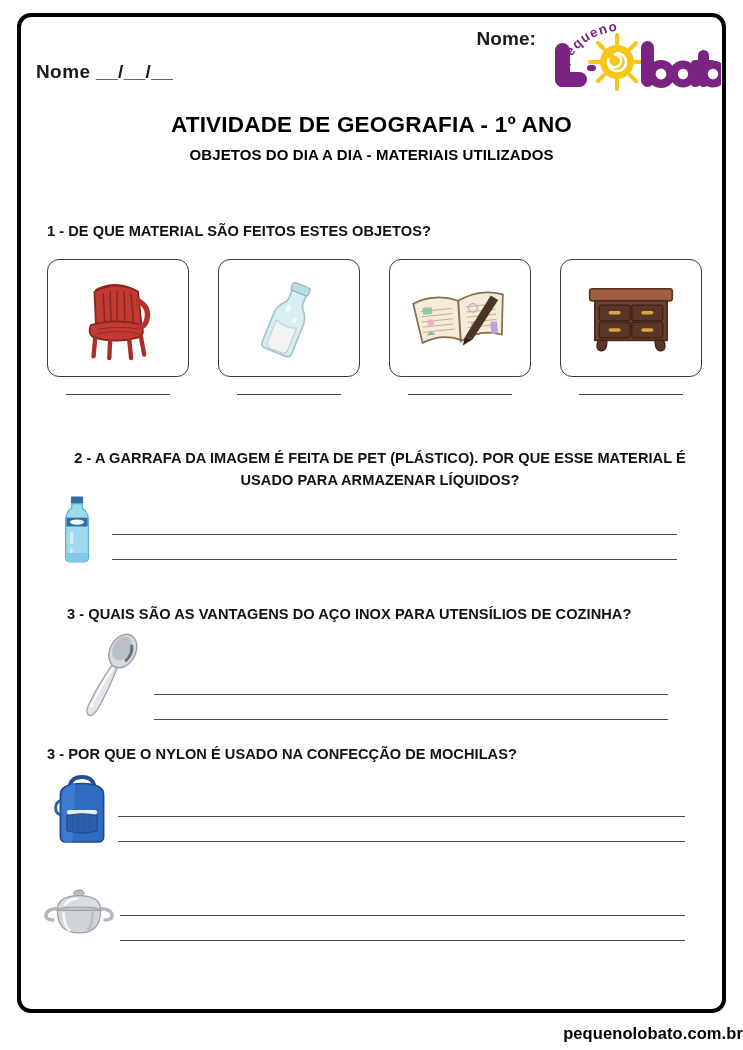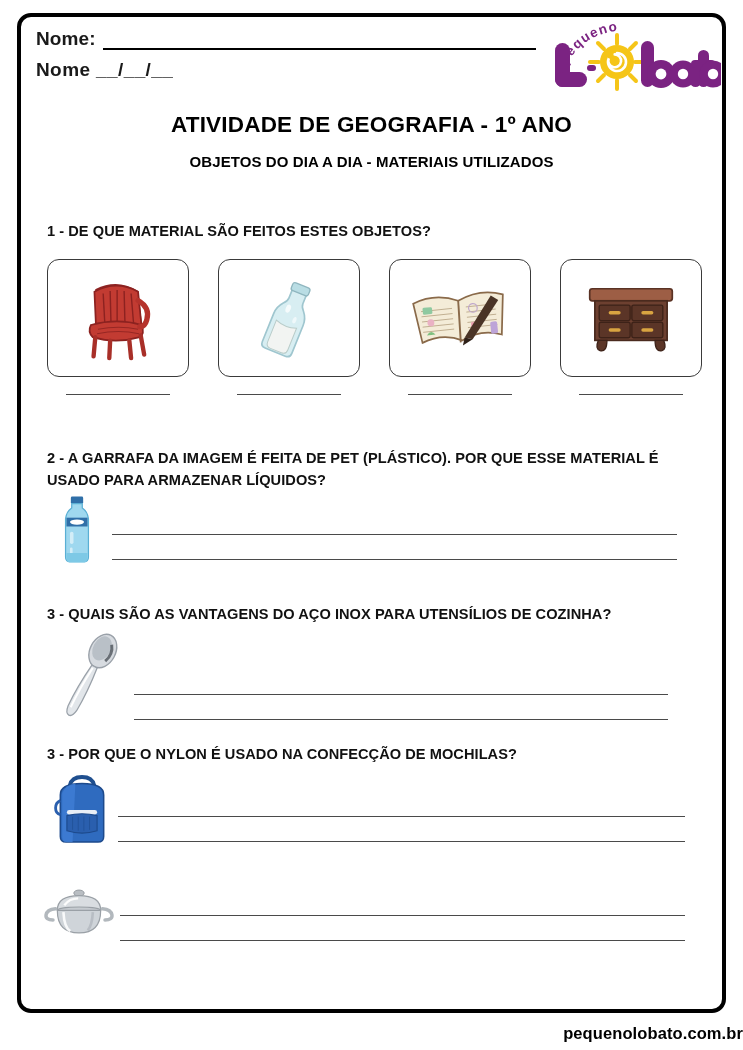--- a/index.html
+++ b/index.html
@@ -35,21 +35,21 @@
     width: 500px;
   }
   .name-row, .date-row {
     display: flex;
     align-items: flex-end;
     font-size: 19px;
     font-weight: bold;
     color: #1a1a1a;
     letter-spacing: .1px;
   }
-  .name-row { margin-bottom: 9px; }
+  .name-row { margin-bottom: 9px; flex-direction: column; }
   .name-label, .date-label { white-space: nowrap; }
   .name-rule {
     flex: 1;
     border-bottom: 2px solid #000;
     margin-left: 7px;
     height: 14px;
   }
   .date-row .date-label { letter-spacing: .4px; }
 
   
@@ -67,21 +67,21 @@
     left: 30px;
     right: 30px;
     top: 112px;
     text-align: center;
   }
   .title-main {
     font-size: 22.5px;
     font-weight: bold;
     letter-spacing: .2px;
     color: #000;
-    margin-bottom: 15px;
+    margin-bottom: 8px;
   }
   .title-sub {
     font-size: 15px;
     font-weight: bold;
     letter-spacing: .1px;
     color: #000;
   }
 
   
   .q {
@@ -149,27 +149,27 @@
     flex: 1;
     padding-bottom: 6px;
   }
   .ans-lines .rule {
     border-bottom: 1.4px solid #4a4a4a;
     height: 24px;
   }
   .ans-lines .rule:last-child { height: 25px; }
 
   
-  #q2 { top: 448px; }
+  #q2 { top: 448px; text-align: center; }
   #q2 .ans-row { margin-top: 2px; }
   #q2 .ans-illus { width: 60px; height: 72px; }
   #q2 .ans-lines { margin-left: 5px; margin-right: 36px; }
 
   
-  #q3 { top: 604px; }
+  #q3 { top: 604px; margin-left: 20px; }
   #q3 .ans-row { margin-top: 0px; }
   #q3 .ans-illus { width: 84px; height: 100px; }
   #q3 .ans-lines { margin-left: 3px; margin-right: 45px; }
 
   
   #q4 { top: 744px; }
   #q4 .ans-row { margin-top: 2px; }
   #q4 .ans-illus { width: 70px; height: 80px; }
   #q4 .ans-lines { margin-left: 1px; margin-right: 28px; }
 

